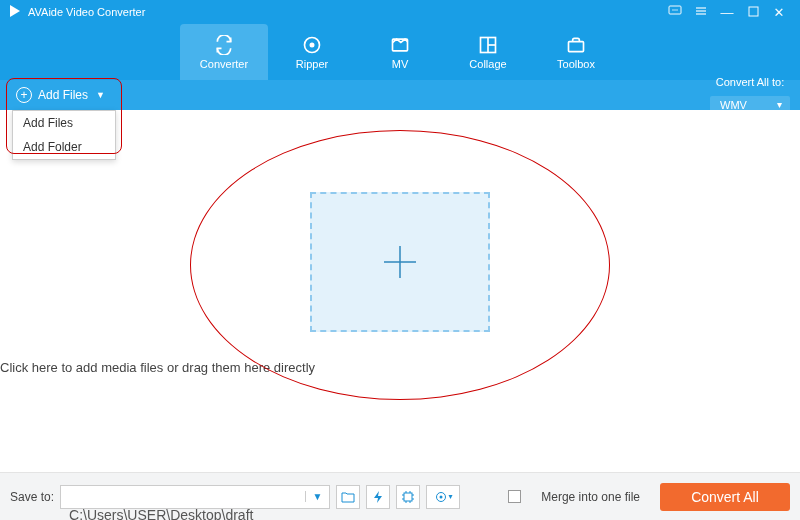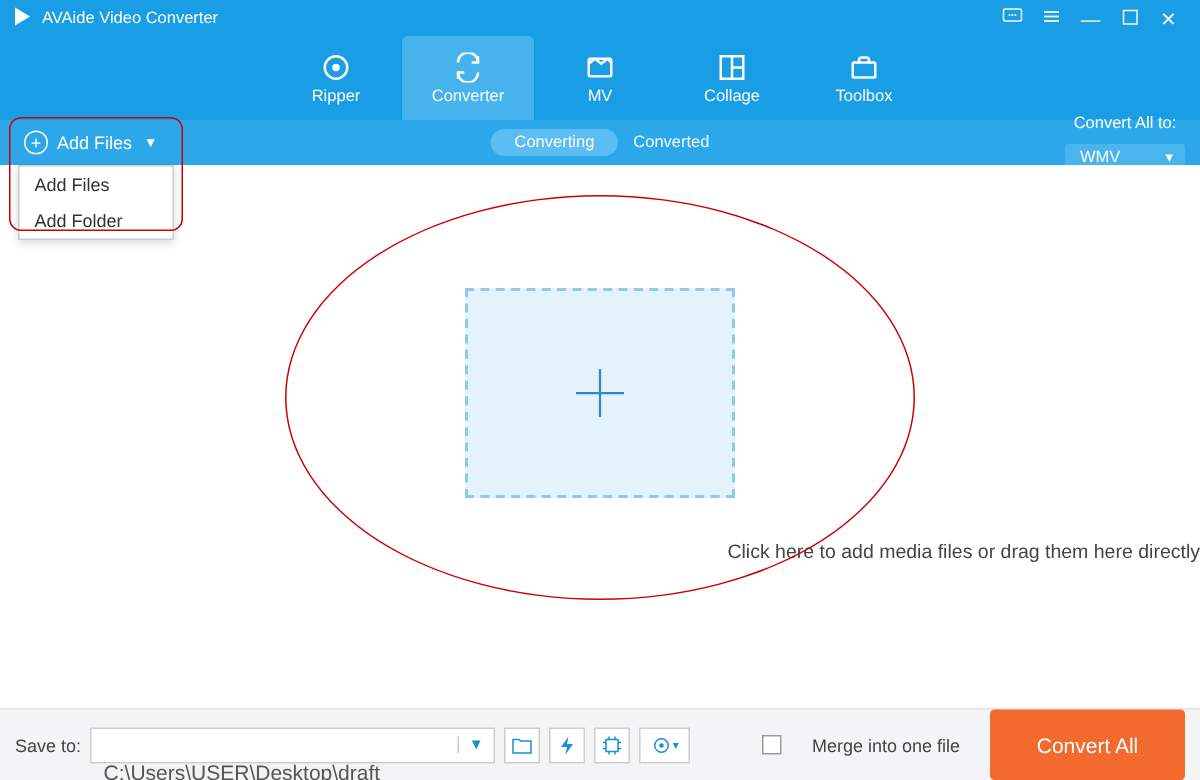--- a/index.html
+++ b/index.html
@@ -30,35 +30,35 @@
   .convertall .sel::after { content: "▾"; position: absolute; right: 8px; font-size: 10px; }
 
   
   .dropdown { position: absolute; left: 12px; top: 110px; width: 104px; background: #fff; border: 1px solid #ccc; box-shadow: 0 2px 6px rgba(0,0,0,.15); z-index: 5; }
   .dropdown div { padding: 5px 10px; font-size: 12px; color: #333; cursor: pointer; }
 
   
   .main { position: absolute; top: 110px; bottom: 48px; left: 0; right: 0; background: #fff; }
   .dropzone { position: absolute; left: 310px; top: 82px; width: 180px; height: 140px; border: 2px dashed #8fc9ee; background: #e3f2fb; display: flex; align-items: center; justify-content: center; cursor: pointer; }
   .dropzone svg { width: 44px; height: 44px; stroke: #2f87bd; stroke-width: 1.5; }
-  .droptext { position: absolute; left: 0; right: 0; top: 250px; text-align: right; font-size: 13px; color: #444; }
+  .droptext { position: absolute; left: 0; right: 0; top: 250px; text-align: left; font-size: 13px; color: #444; }
 
   
   .anno-rect { position: absolute; left: 6px; top: 78px; width: 116px; height: 76px; border: 1.6px solid #c00; border-radius: 8px; pointer-events: none; z-index: 6; }
   .anno-ellipse { position: absolute; left: 190px; top: 130px; width: 420px; height: 270px; border: 1.6px solid #c00; border-radius: 50%; pointer-events: none; z-index: 6; }
 
   
   .bottombar { position: absolute; bottom: 0; left: 0; right: 0; height: 48px; background: #f3f4f5; border-top: 1px solid #e4e4e4; display: flex; align-items: center; padding: 0 10px; font-size: 12px; color: #444; gap: 6px; }
   .pathbox { flex: 0 0 270px; height: 24px; border: 1px solid #ccc; background: #fff; display: flex; align-items: center; }
   .pathbox .txt { flex: 1; padding: 0 8px; font-size: 14px; color: #555; white-space: nowrap; overflow: hidden; margin-top: 36px; }
   .pathbox .drop { width: 24px; border-left: 1px solid #ccc; text-align: center; color: #1a8fd4; cursor: pointer; font-size: 10px; }
   .iconbtn { width: 24px; height: 24px; border: 1px solid #ccc; background: #fff; display: flex; align-items: center; justify-content: center; cursor: pointer; color: #1a8fd4; }
   .merge { margin-left: auto; display: flex; align-items: center; gap: 20px; cursor: pointer; }
   .merge .cb { width: 13px; height: 13px; border: 1px solid #999; background: #fff; }
-  .convertbtn { width: 130px; height: 47px; background: #f26a2e; color: #fff; border-radius: 3px; display: flex; align-items: center; justify-content: center; font-size: 14px; cursor: pointer; margin-left: 14px; }
+  .convertbtn { width: 130px; height: 28px; background: #f26a2e; color: #fff; border-radius: 3px; display: flex; align-items: center; justify-content: center; font-size: 14px; cursor: pointer; margin-left: 14px; }
 </style>
 </head>
 <body>
 
 <div class="titlebar">
   <span class="logo">
     <svg width="14" height="14" viewBox="0 0 14 14">
         <polygon points="2,1 12,7 2,13" fill="#fff"></polygon>
       </svg>
   </span>
@@ -82,35 +82,35 @@
   <span class="winbtn">—</span>
   <span class="winbtn">
     <svg width="11" height="11" viewBox="0 0 11 11">
         <rect x="1" y="1" width="9" height="9" fill="none" stroke="#fff" stroke-width="1"></rect>
       </svg>
   </span>
   <span class="winbtn">✕</span>
 </div>
 
 <div class="toolbar">
-  <div class="tool">
-    <svg viewBox="0 0 24 24" fill="none" stroke="#fff" stroke-width="2">
-        <circle cx="12" cy="12" r="9"></circle>
-        <circle cx="12" cy="12" r="2" fill="#fff"></circle>
-      </svg>
-    <span>Ripper</span>
-  </div>
   <div class="tool active">
     <svg viewBox="0 0 24 24" fill="none" stroke="#fff" stroke-width="2">
         <path d="M4 8 A8 8 0 0 1 20 8"></path>
         <polyline points="20,3 20,8 15,8"></polyline>
         <path d="M20 16 A8 8 0 0 1 4 16"></path>
         <polyline points="4,21 4,16 9,16"></polyline>
       </svg>
     <span>Converter</span>
+  </div>
+  <div class="tool">
+    <svg viewBox="0 0 24 24" fill="none" stroke="#fff" stroke-width="2">
+        <circle cx="12" cy="12" r="9"></circle>
+        <circle cx="12" cy="12" r="2" fill="#fff"></circle>
+      </svg>
+    <span>Ripper</span>
   </div>
   <div class="tool">
     <svg viewBox="0 0 24 24" fill="none" stroke="#fff" stroke-width="2">
         <rect x="3" y="5" width="18" height="14" rx="1"></rect>
         <polyline points="3,9 8,5 13,9 18,5 21,8"></polyline>
       </svg>
     <span>MV</span>
   </div>
   <div class="tool">
     <svg viewBox="0 0 24 24" fill="none" stroke="#fff" stroke-width="2">
@@ -127,24 +127,20 @@
       </svg>
     <span>Toolbox</span>
   </div>
 </div>
 
 <div class="subbar">
   <div class="addfiles">
     <span class="plusicon">+</span>
     <span>Add Files</span>
     <span class="chev">▼</span>
-  </div>
-  <div class="seg">
-    <span class="pill">Converting</span>
-    <span class="plain">Converted</span>
   </div>
   <div class="convertall">
     <span>Convert All to:</span>
     <span class="sel">WMV</span>
   </div>
 </div>
 
 <div class="dropdown">
   <div>Add Files</div>
   <div>Add Folder</div>

